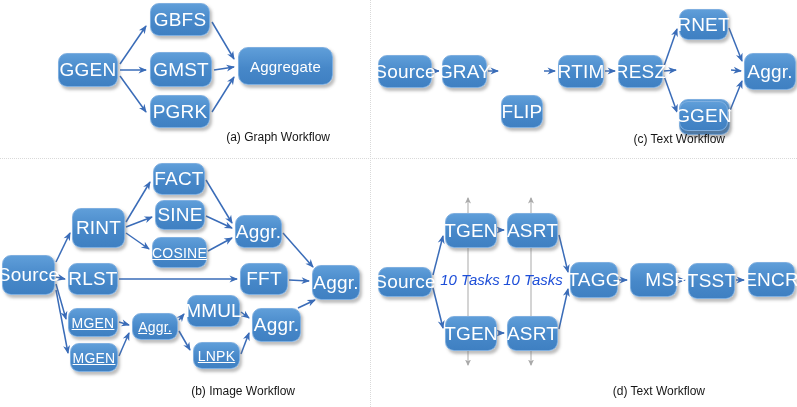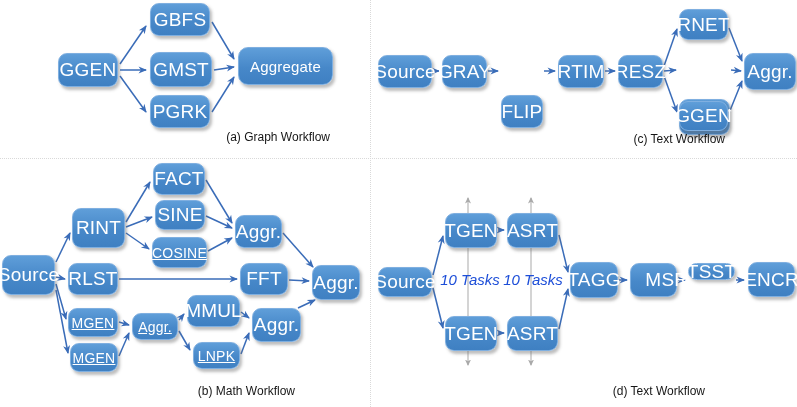--- a/index.html
+++ b/index.html
@@ -144,31 +144,31 @@
     <div class="node" style="left:235px;top:215px;width:47px;height:33px;">Aggr.</div>
     <div class="node" style="left:68px;top:263px;width:50px;height:32px;">RLST</div>
     <div class="node" style="left:240px;top:263px;width:48px;height:32px;">FFT</div>
     <div class="node" style="left:312px;top:265px;width:48px;height:35px;">Aggr.</div>
     <div class="node small" style="left:68px;top:308px;width:50px;height:29px;">MGEN</div>
     <div class="node small" style="left:70px;top:343px;width:48px;height:29px;">MGEN</div>
     <div class="node small" style="left:132px;top:313px;width:46px;height:27px;">Aggr.</div>
     <div class="node" style="left:187px;top:295px;width:53px;height:32px;">MMUL</div>
     <div class="node small" style="left:193px;top:342px;width:47px;height:27px;">LNPK</div>
     <div class="node" style="left:252px;top:308px;width:49px;height:34px;">Aggr.</div>
-    <div class="caption" style="left:50px;top:384px;width:245px;">(b) Math Workflow</div>
+    <div class="caption" style="left:50px;top:384px;width:245px;">(b) Image Workflow</div>
   </div>
 
   <div class="panel">
     <div class="node" style="left:378px;top:267px;width:54px;height:30px;">Source</div>
     <div class="node" style="left:445px;top:213px;width:52px;height:35px;">TGEN</div>
     <div class="node" style="left:507px;top:213px;width:51px;height:35px;">ASRT</div>
     <div class="node" style="left:445px;top:316px;width:52px;height:35px;">TGEN</div>
     <div class="node" style="left:507px;top:316px;width:51px;height:35px;">ASRT</div>
     <div class="node" style="left:570px;top:262px;width:48px;height:36px;">TAGG</div>
     <div class="node" style="left:630px;top:263px;width:47px;height:34px;padding-left:38px;">MSRT</div>
-    <div class="node" style="left:688px;top:263px;width:47px;height:17px;border-radius:9px;">TSST</div>
+    <div class="node" style="left:688px;top:263px;width:47px;height:36px;border-radius:9px;">TSST</div>
     <div class="node" style="left:748px;top:262px;width:47px;height:35px;">ENCR</div>
     <div class="annotation" style="left:438px;top:268px;width:64px;height:22px;">10 Tasks</div>
     <div class="annotation" style="left:501px;top:268px;width:64px;height:22px;">10 Tasks</div>
     <div class="caption" style="left:460px;top:384px;width:245px;">(d) Text Workflow</div>
   </div>
 
 </div>
 
 </body></html>

